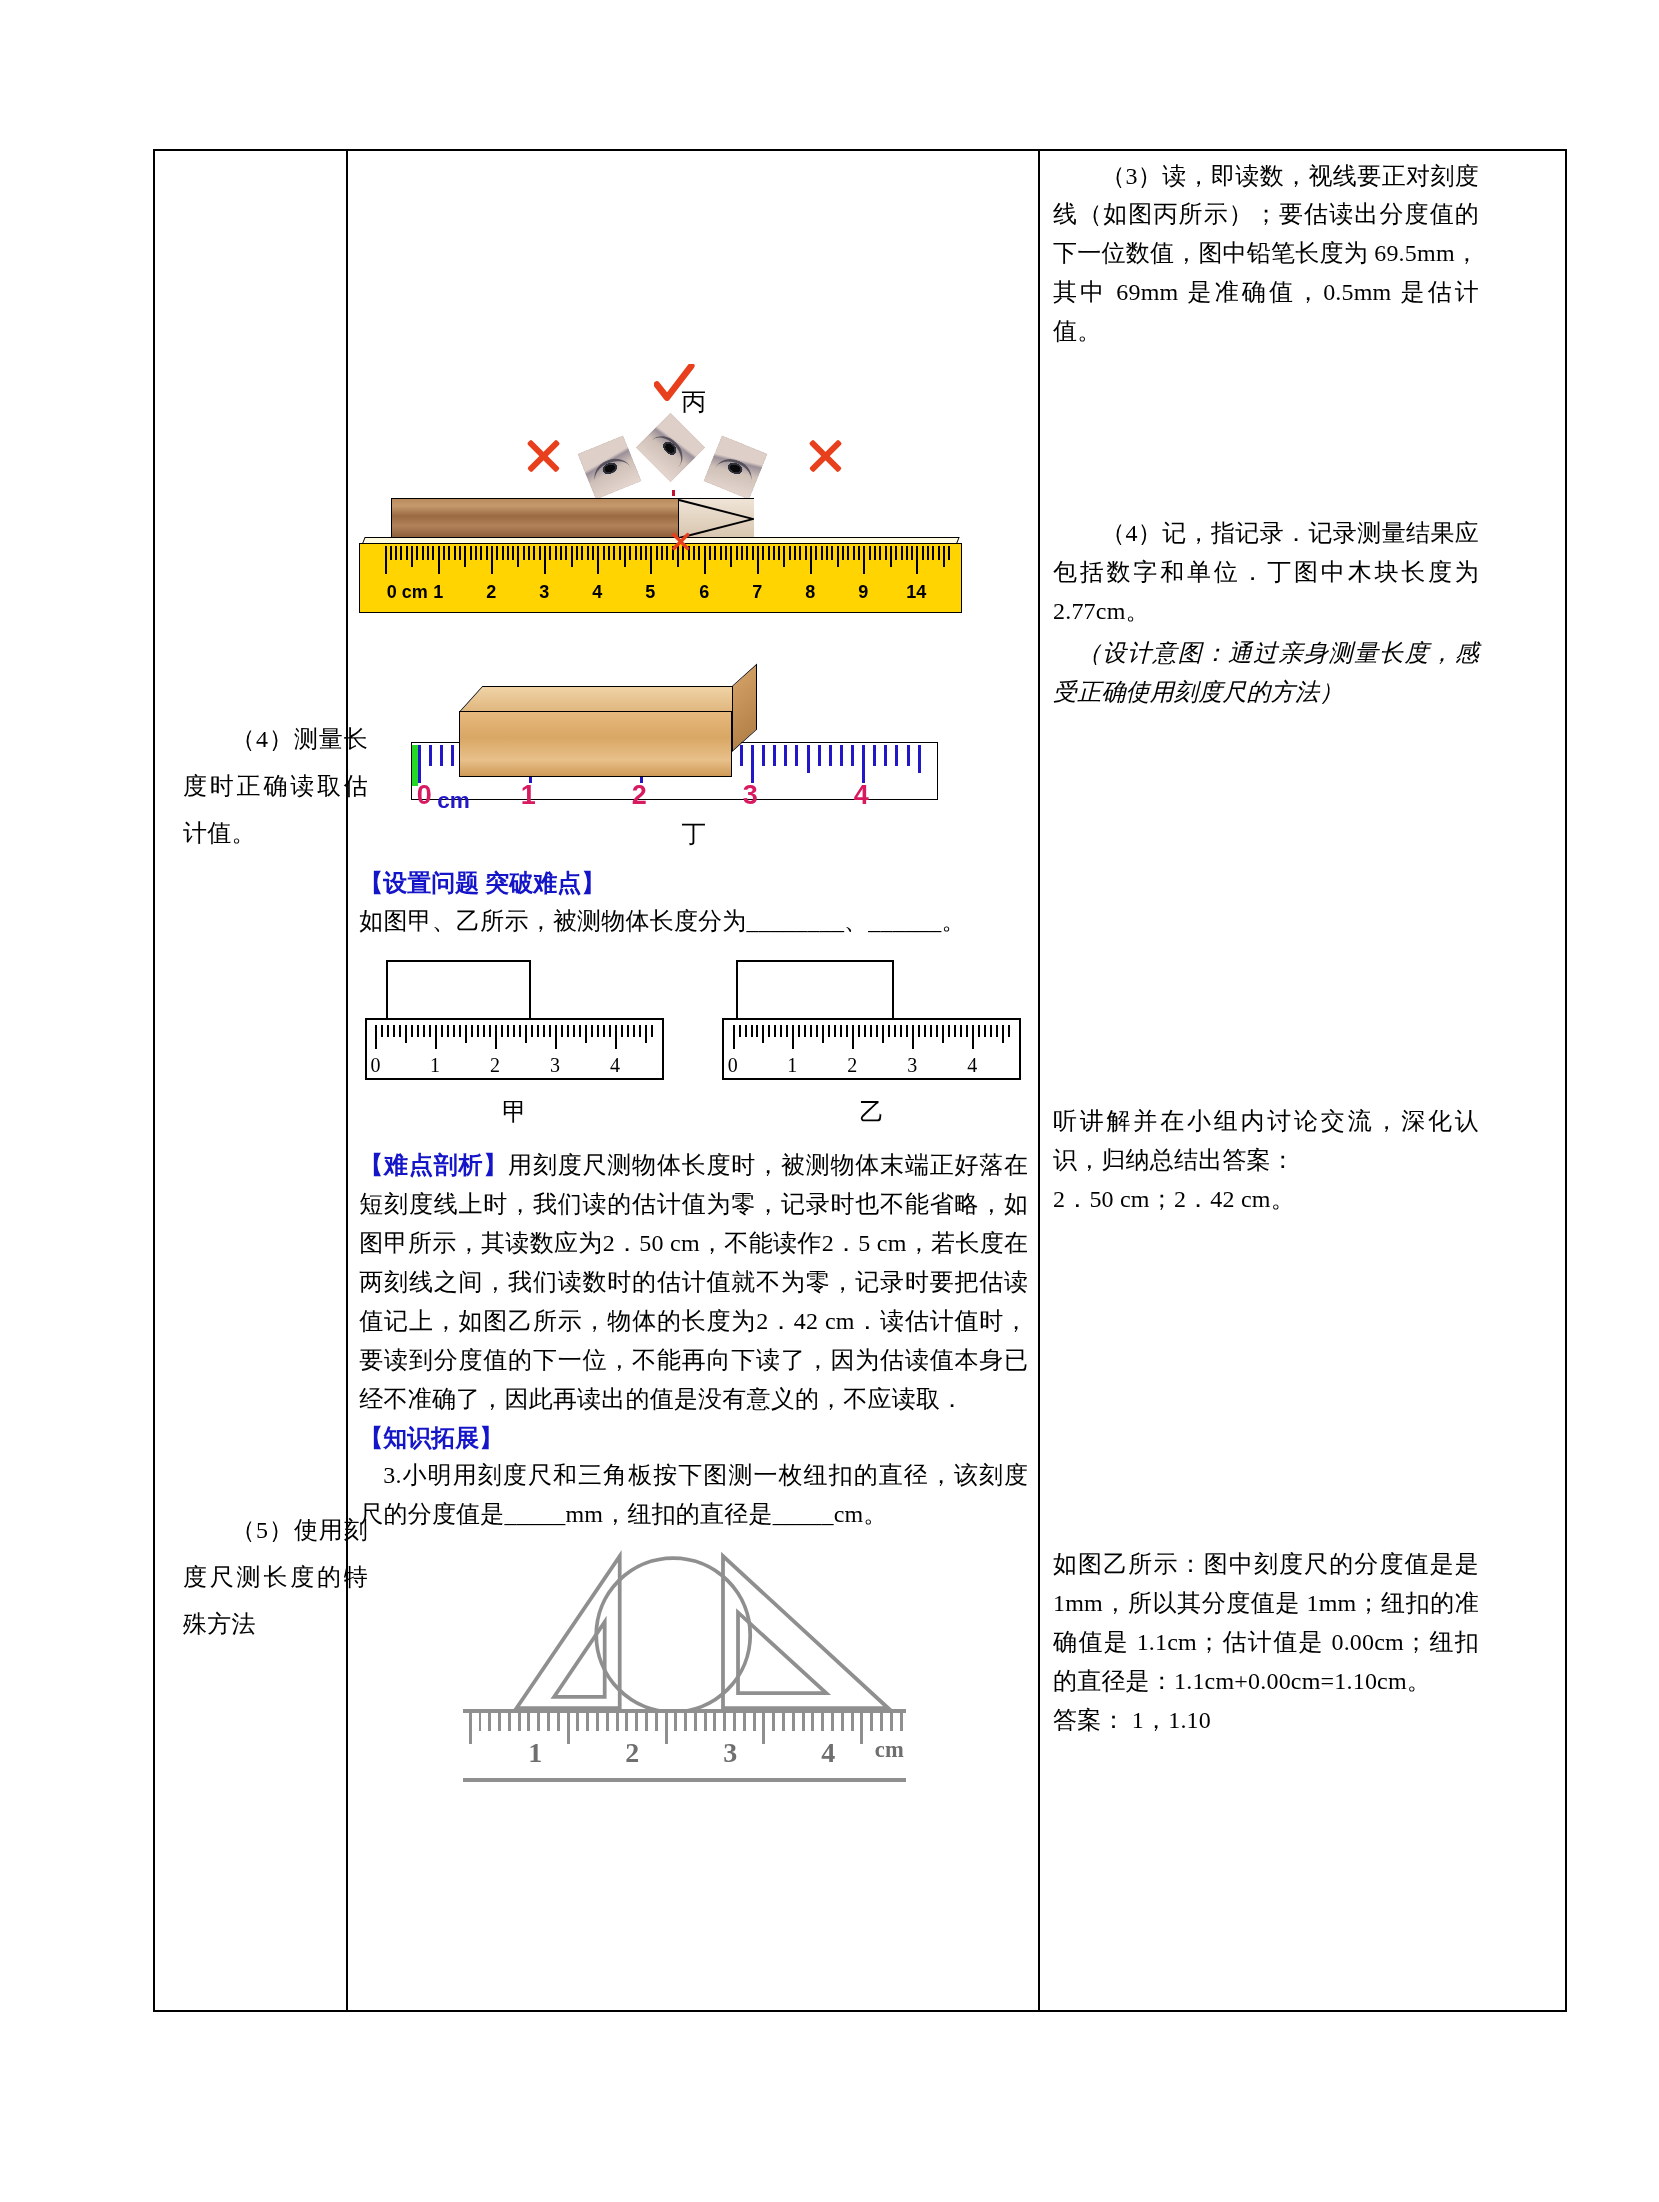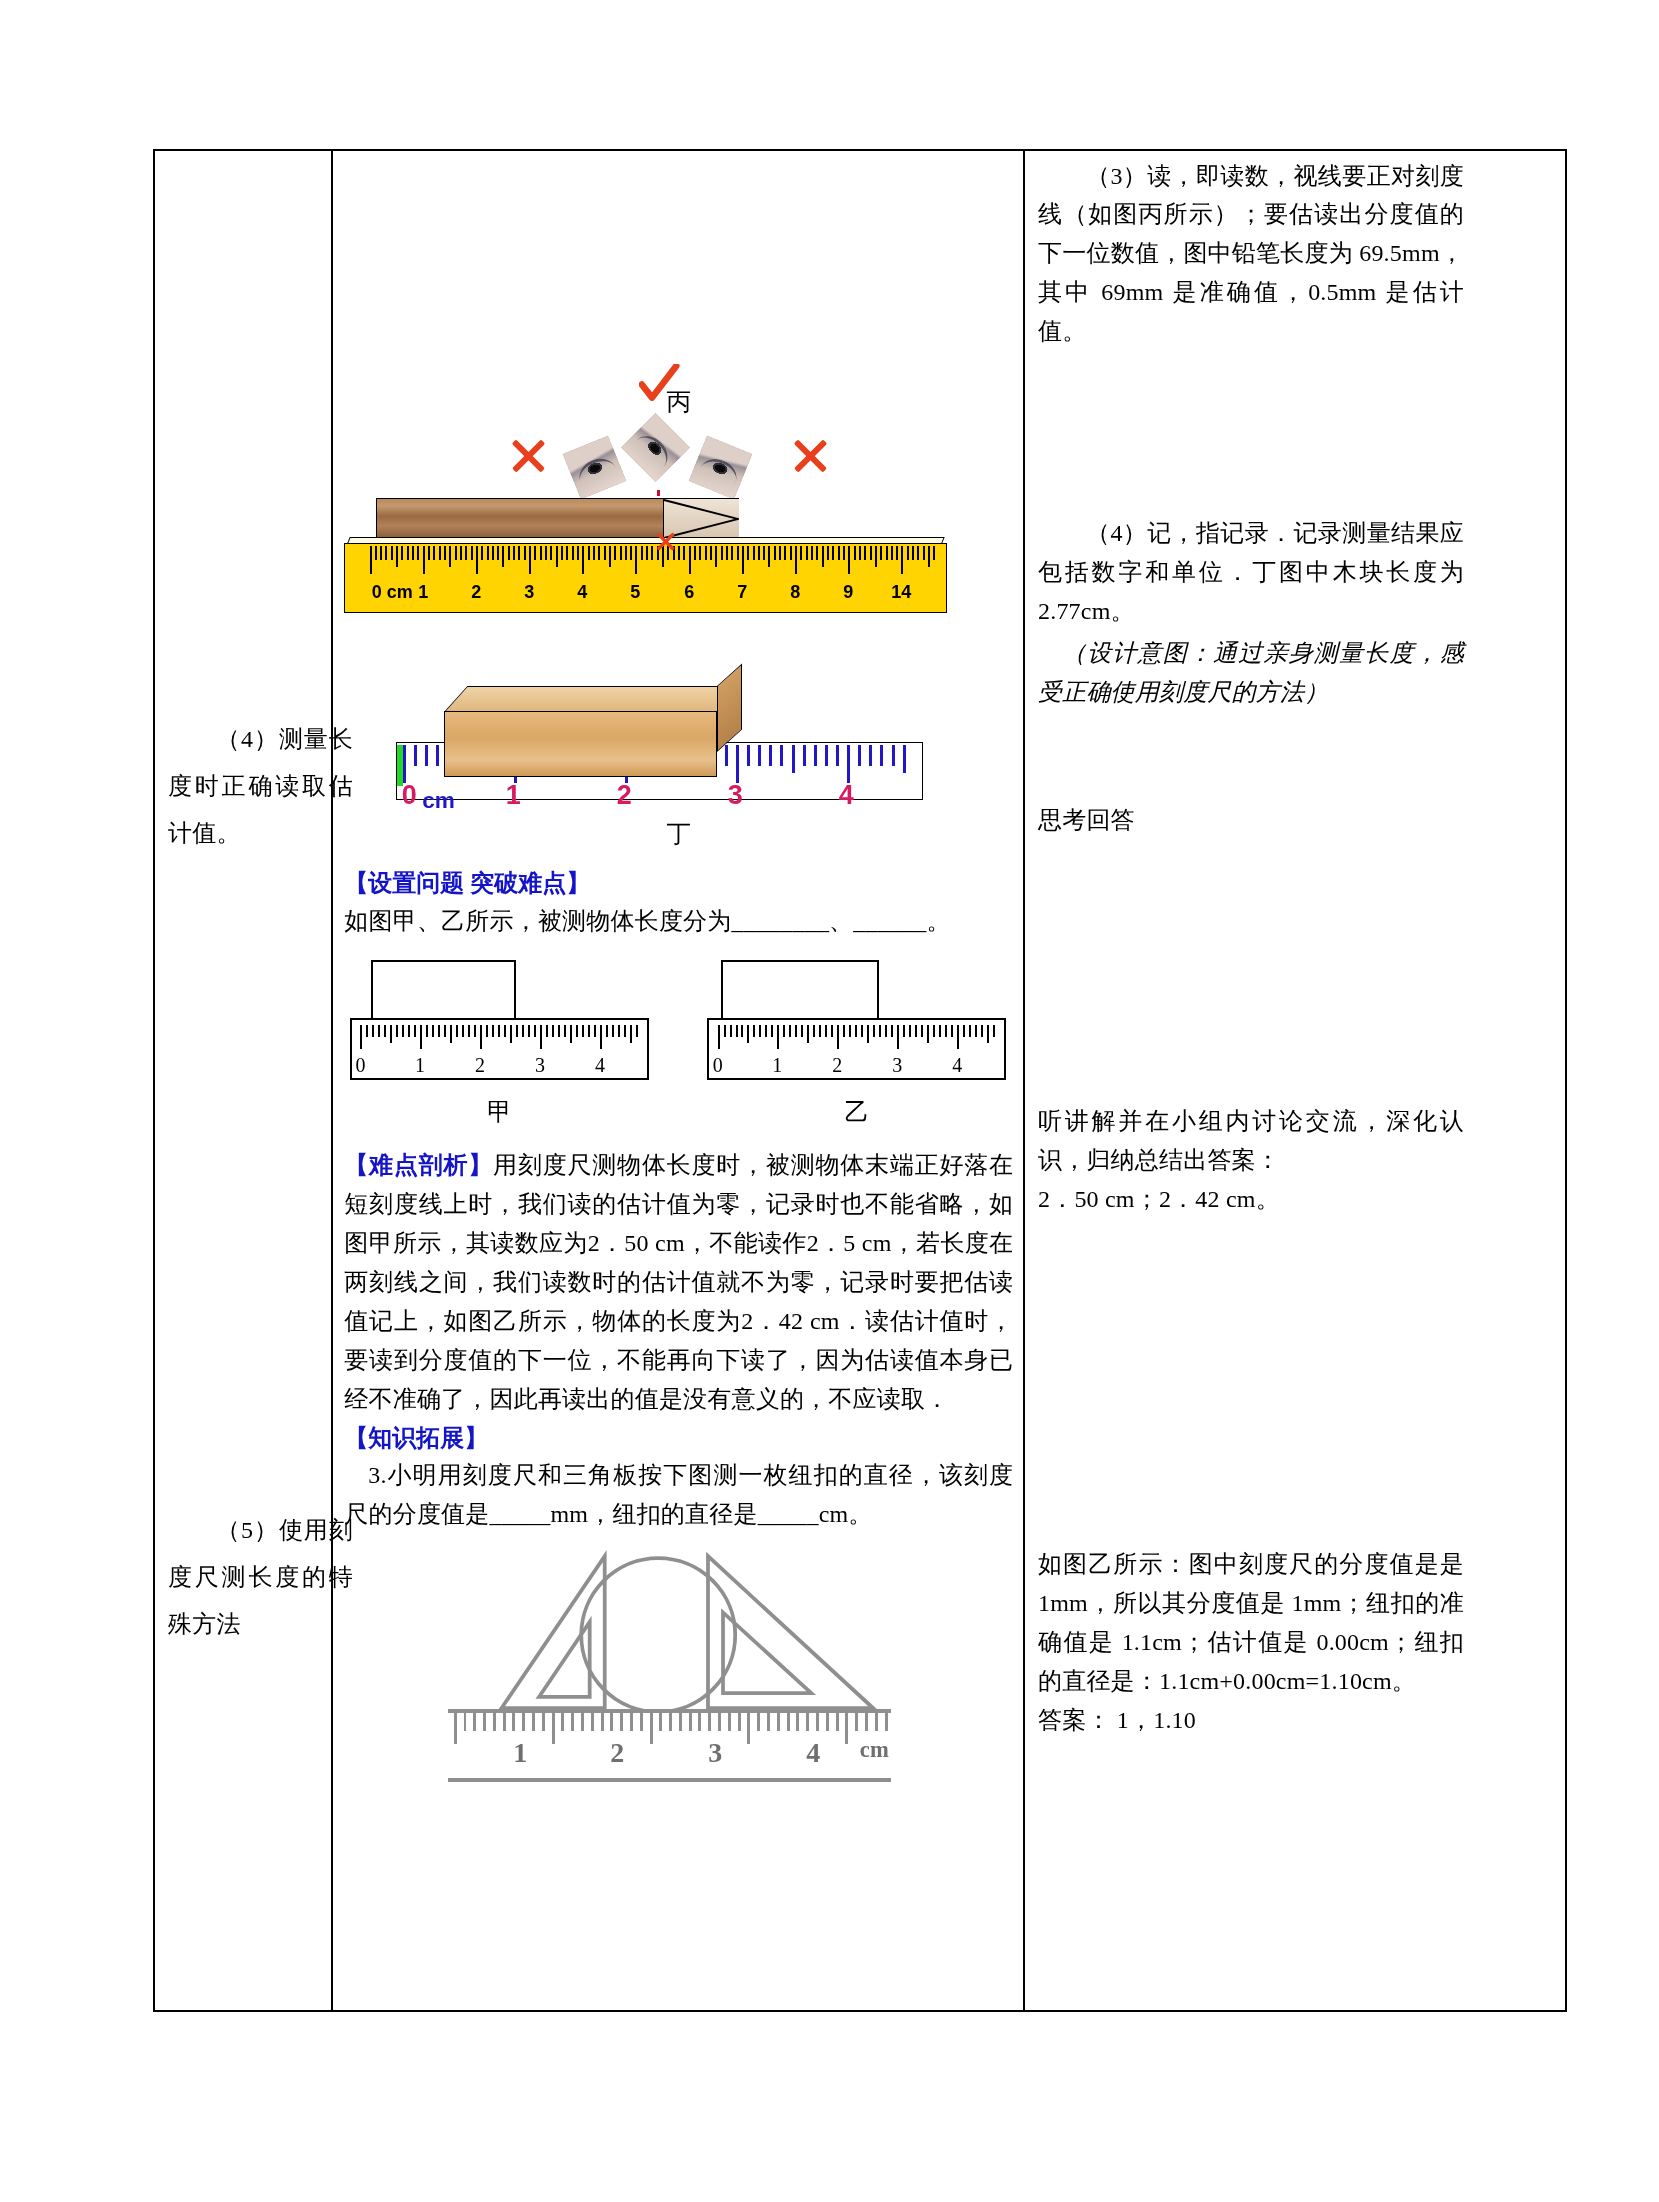--- a/index.html
+++ b/index.html
@@ -14,21 +14,21 @@
   
   .page { position:absolute; left:0; top:0; width:1659px; height:2202px; }
   .table {
     position:absolute;
     left:153px; top:149px;
     width:1414px; height:1863px;
     border:2.8px solid #000;
     box-sizing:border-box;
     display:flex;
   }
-  .col-left   { width:178px; border-right:2.8px solid #000; box-sizing:border-box; position:relative; }
+  .col-left   { width:178px; border-right:2.8px solid #000; box-sizing:border-box; position:relative;margin-left:15px; }
   .col-mid    { width:692px; border-right:2.8px solid #000; box-sizing:border-box; position:relative; }
   .col-right  { flex:1; box-sizing:border-box; position:relative; }
 
   
   .zh { font-family:"Liberation Serif","DejaVu Serif",serif; }
   .p {
     font-size:24px;
     line-height:1.62;
     letter-spacing:0.2px;
     text-align:justify;
@@ -653,23 +653,20 @@
     </div>
 
     <div class="col-right">
       <div class="r-b r1">
         <p class="p zh indent">（3）读，即读数，视线要正对刻度线（如图丙所示）；要估读出分度值的下一位数值，图中铅笔长度为 69.5mm，其中 69mm 是准确值，0.5mm 是估计值。</p>
       </div>
       <div class="r-b r2">
         <p class="p zh indent">（4）记，指记录．记录测量结果应包括数字和单位．丁图中木块长度为 2.77cm。</p>
         <p class="p zh kai" style="margin-top:3.8px; text-indent:1em;">（设计意图：通过亲身测量长度，感受正确使用刻度尺的方法）</p>
       </div>
-      <div class="r-b r3">
-        <p class="p zh">思考回答</p>
-      </div>
       <div class="r-b r4">
         <p class="p zh">听讲解并在小组内讨论交流，深化认识，归纳总结出答案：</p>
         <p class="p zh">2．50 cm；2．42 cm。</p>
       </div>
       <div class="r-b r5">
         <p class="p zh">如图乙所示：图中刻度尺的分度值是是 1mm，所以其分度值是 1mm；纽扣的准确值是 1.1cm；估计值是 0.00cm；纽扣的直径是：1.1cm+0.00cm=1.10cm。</p>
         <p class="p zh">答案：  1，1.10</p>
       </div>
     </div>
 

